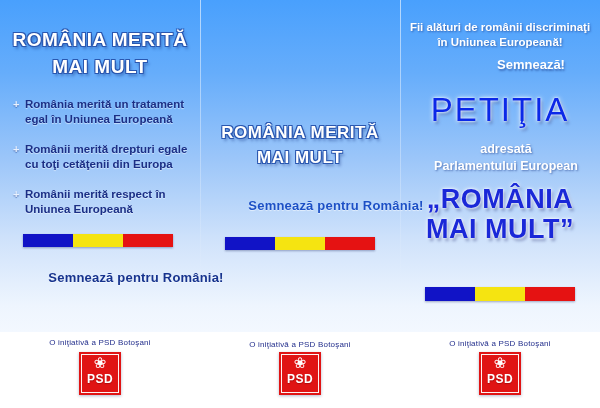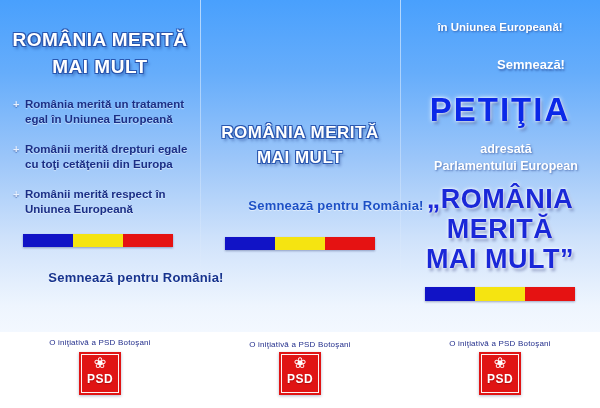--- a/index.html
+++ b/index.html
@@ -89,21 +89,21 @@
   .r-head {
     top: 20px; color: #ffffff; font-weight: 700; font-size: 11.5px; line-height: 15px;
     text-shadow: 1px 1px 2px rgba(20,50,130,.55);
   }
   .r-sign {
     top: 57px; color: #ffffff; font-weight: 800; font-size: 13px;
     text-shadow: 1px 2px 2px rgba(20,50,130,.5);
     margin-left: 31px;
   }
   .r-petition {
-    top: 91px; font-weight: 700; font-size: 33px; letter-spacing: 2px;
+    top: 91px; font-weight: 400; font-size: 33px; letter-spacing: 2px;
     text-shadow: 0 0 2px #fff, 0 0 5px rgba(255,255,255,.95), 2px 3px 3px rgba(10,20,100,.35);
   }
   .r-addr {
     top: 141px; color: #ffffff; font-weight: 700; font-size: 12.5px; line-height: 17px;
     text-shadow: 1px 1px 2px rgba(20,50,130,.55);
     margin-left: 6px;
   }
   .r-slogan {
     top: 184px; font-weight: 800; font-size: 27px; line-height: 30px; letter-spacing: .5px;
     text-shadow: 0 0 2px #fff, 0 0 4px rgba(255,255,255,.9), 2px 3px 3px rgba(10,20,100,.35);
@@ -159,31 +159,31 @@
     </div>
     <div class="abs footer-note m-footer">O iniţiativă a PSD Botoşani</div>
     <div class="psd-logo" style="background-color: rgb(224, 20, 20);">
       <span class="psd-rose">❀</span>
       <span class="psd-label">PSD</span>
     </div>
   </div>
 
   <div class="panel">
     <div class="abs r-head">
+      <div>Fii alături de românii discriminaţi</div>
       <div>în Uniunea Europeană!</div>
     </div>
     <div class="abs r-sign">Semnează!</div>
     <div class="abs r-petition" style="color: rgb(11, 40, 232);">PETIŢIA</div>
     <div class="abs r-addr">
       <div>adresată</div>
       <div>Parlamentului European</div>
     </div>
     <div class="abs r-slogan" style="color: rgb(26, 40, 216);">
       <div>„ROMÂNIA</div>
-      <div>MERITĂ</div>
       <div>MAI MULT”</div>
     </div>
     <div class="flag r-flag">
       <span style="background-color: rgb(17, 19, 198);"></span>
       <span style="background-color: rgb(245, 228, 17);"></span>
       <span style="background-color: rgb(229, 18, 18);"></span>
     </div>
     <div class="abs footer-note r-footer">O iniţiativă a PSD Botoşani</div>
     <div class="psd-logo" style="background-color: rgb(224, 20, 20);">
       <span class="psd-rose">❀</span>

